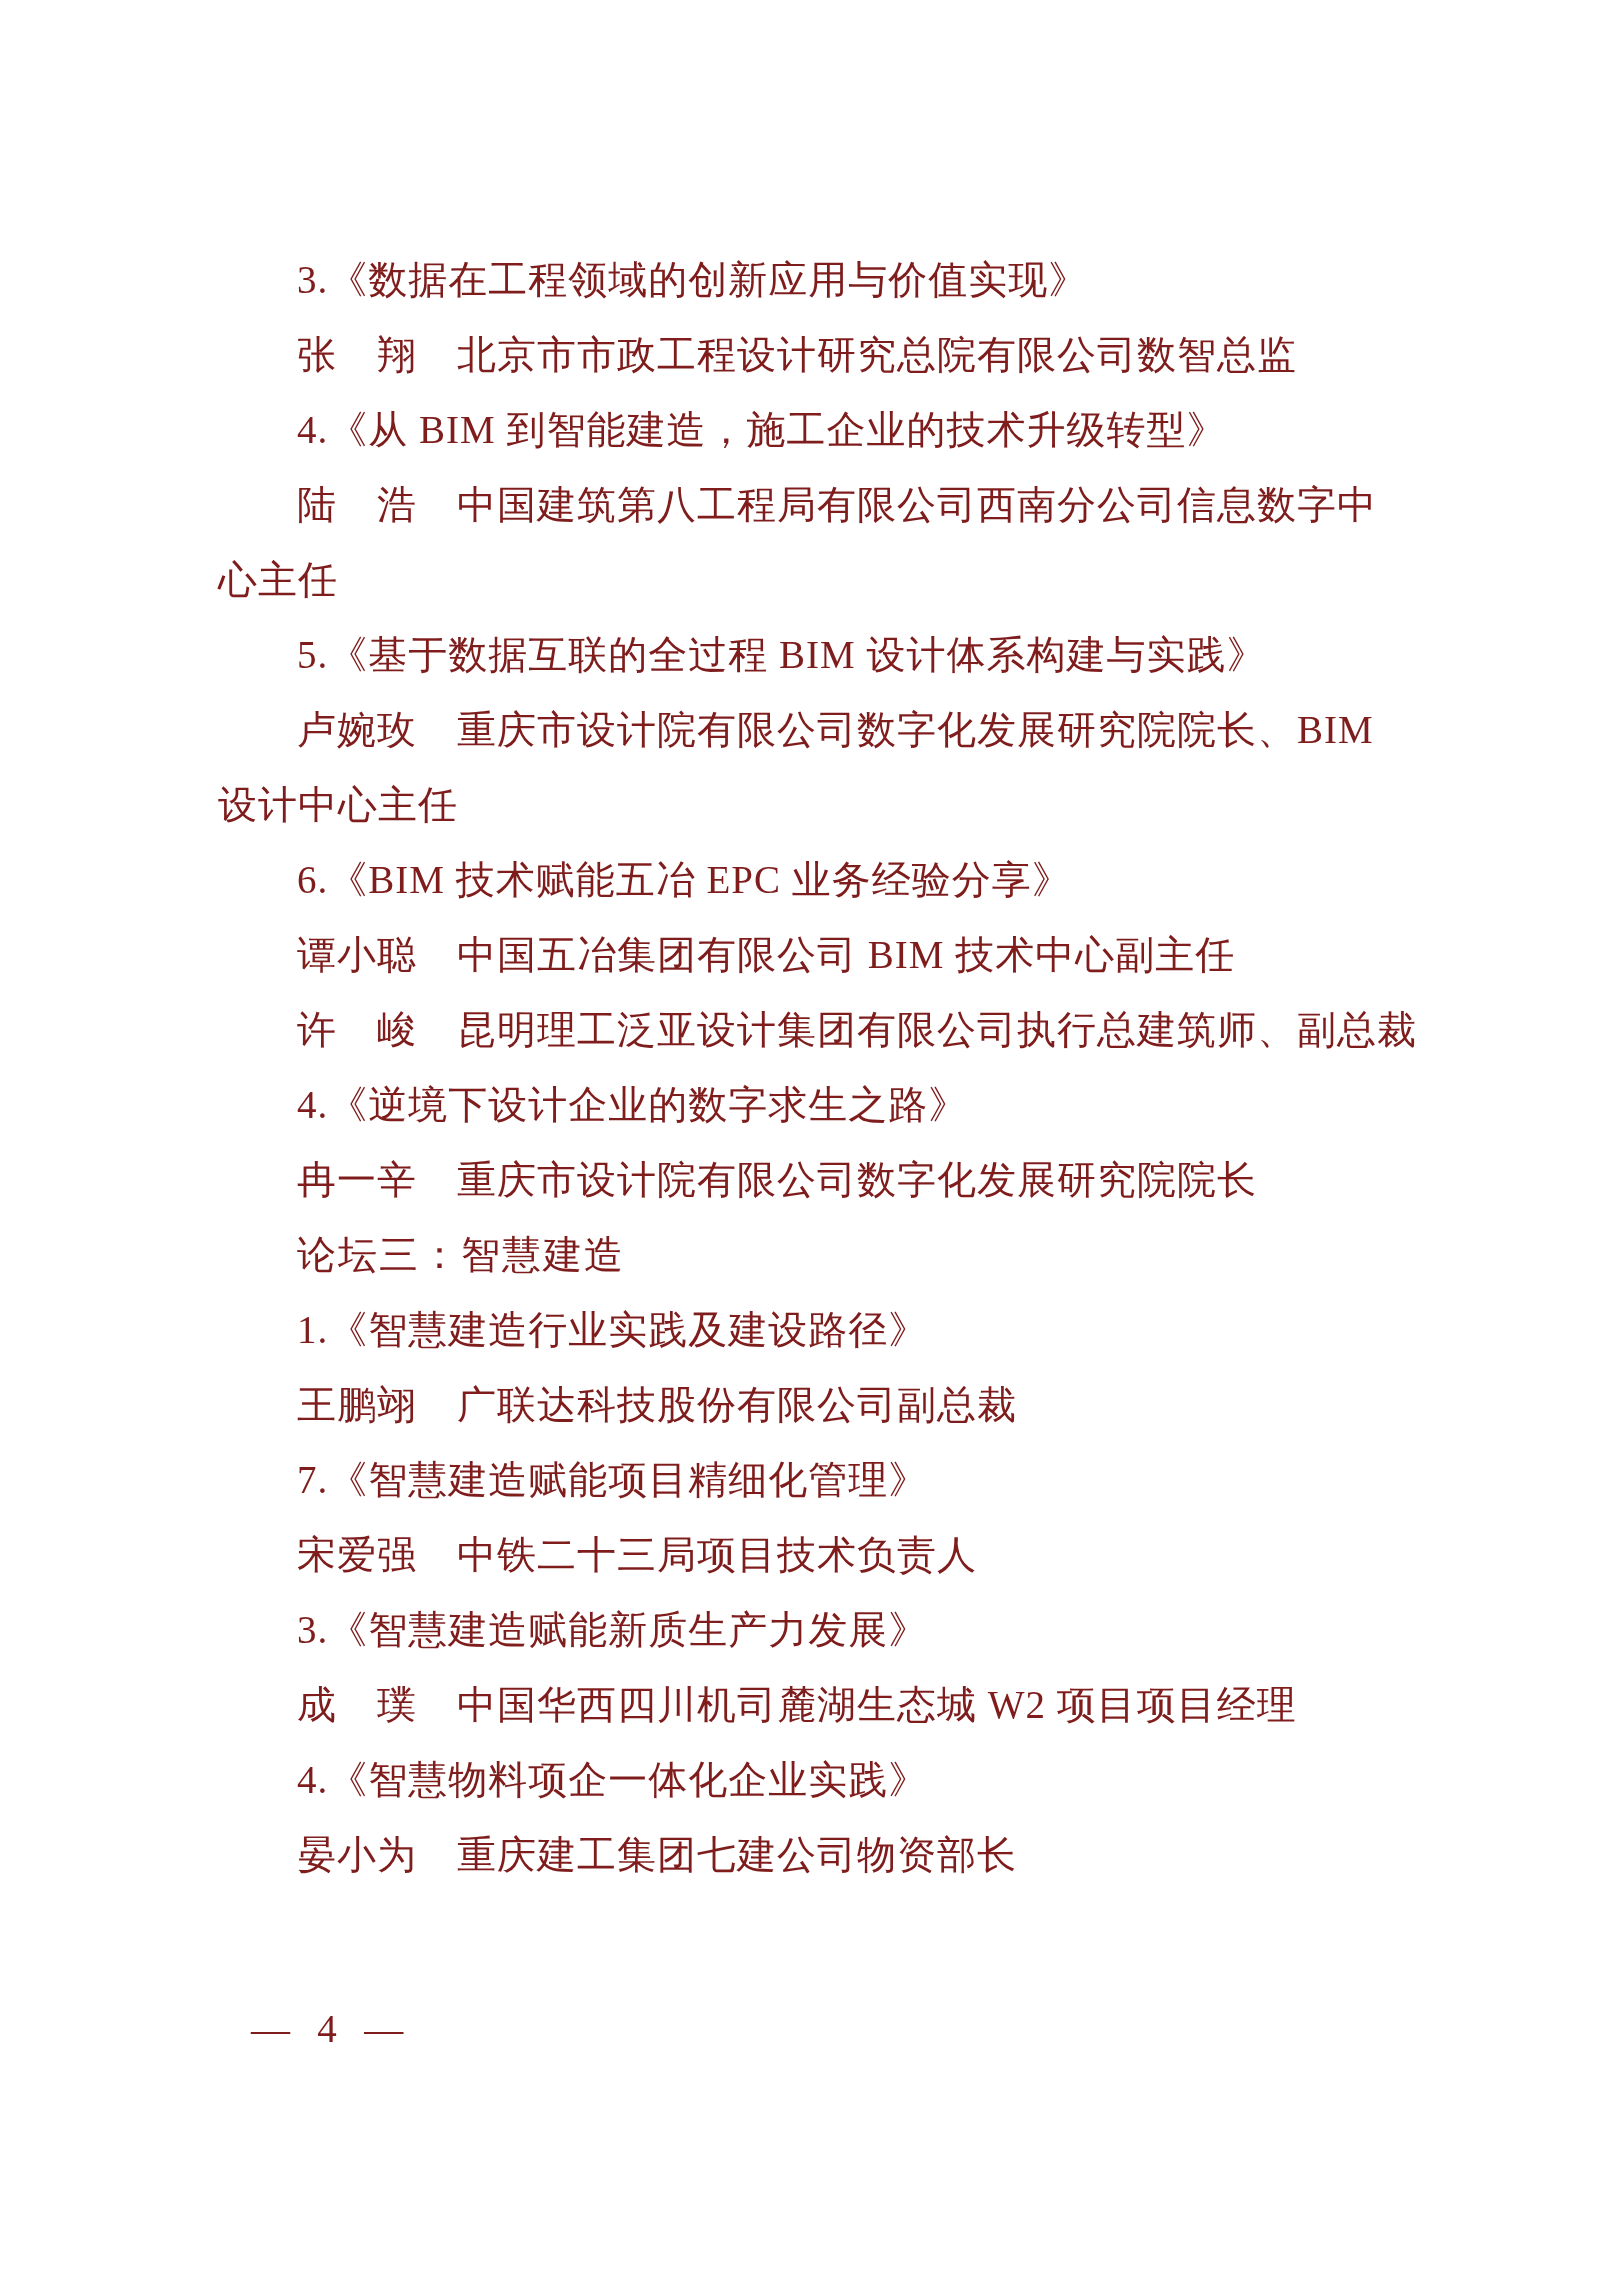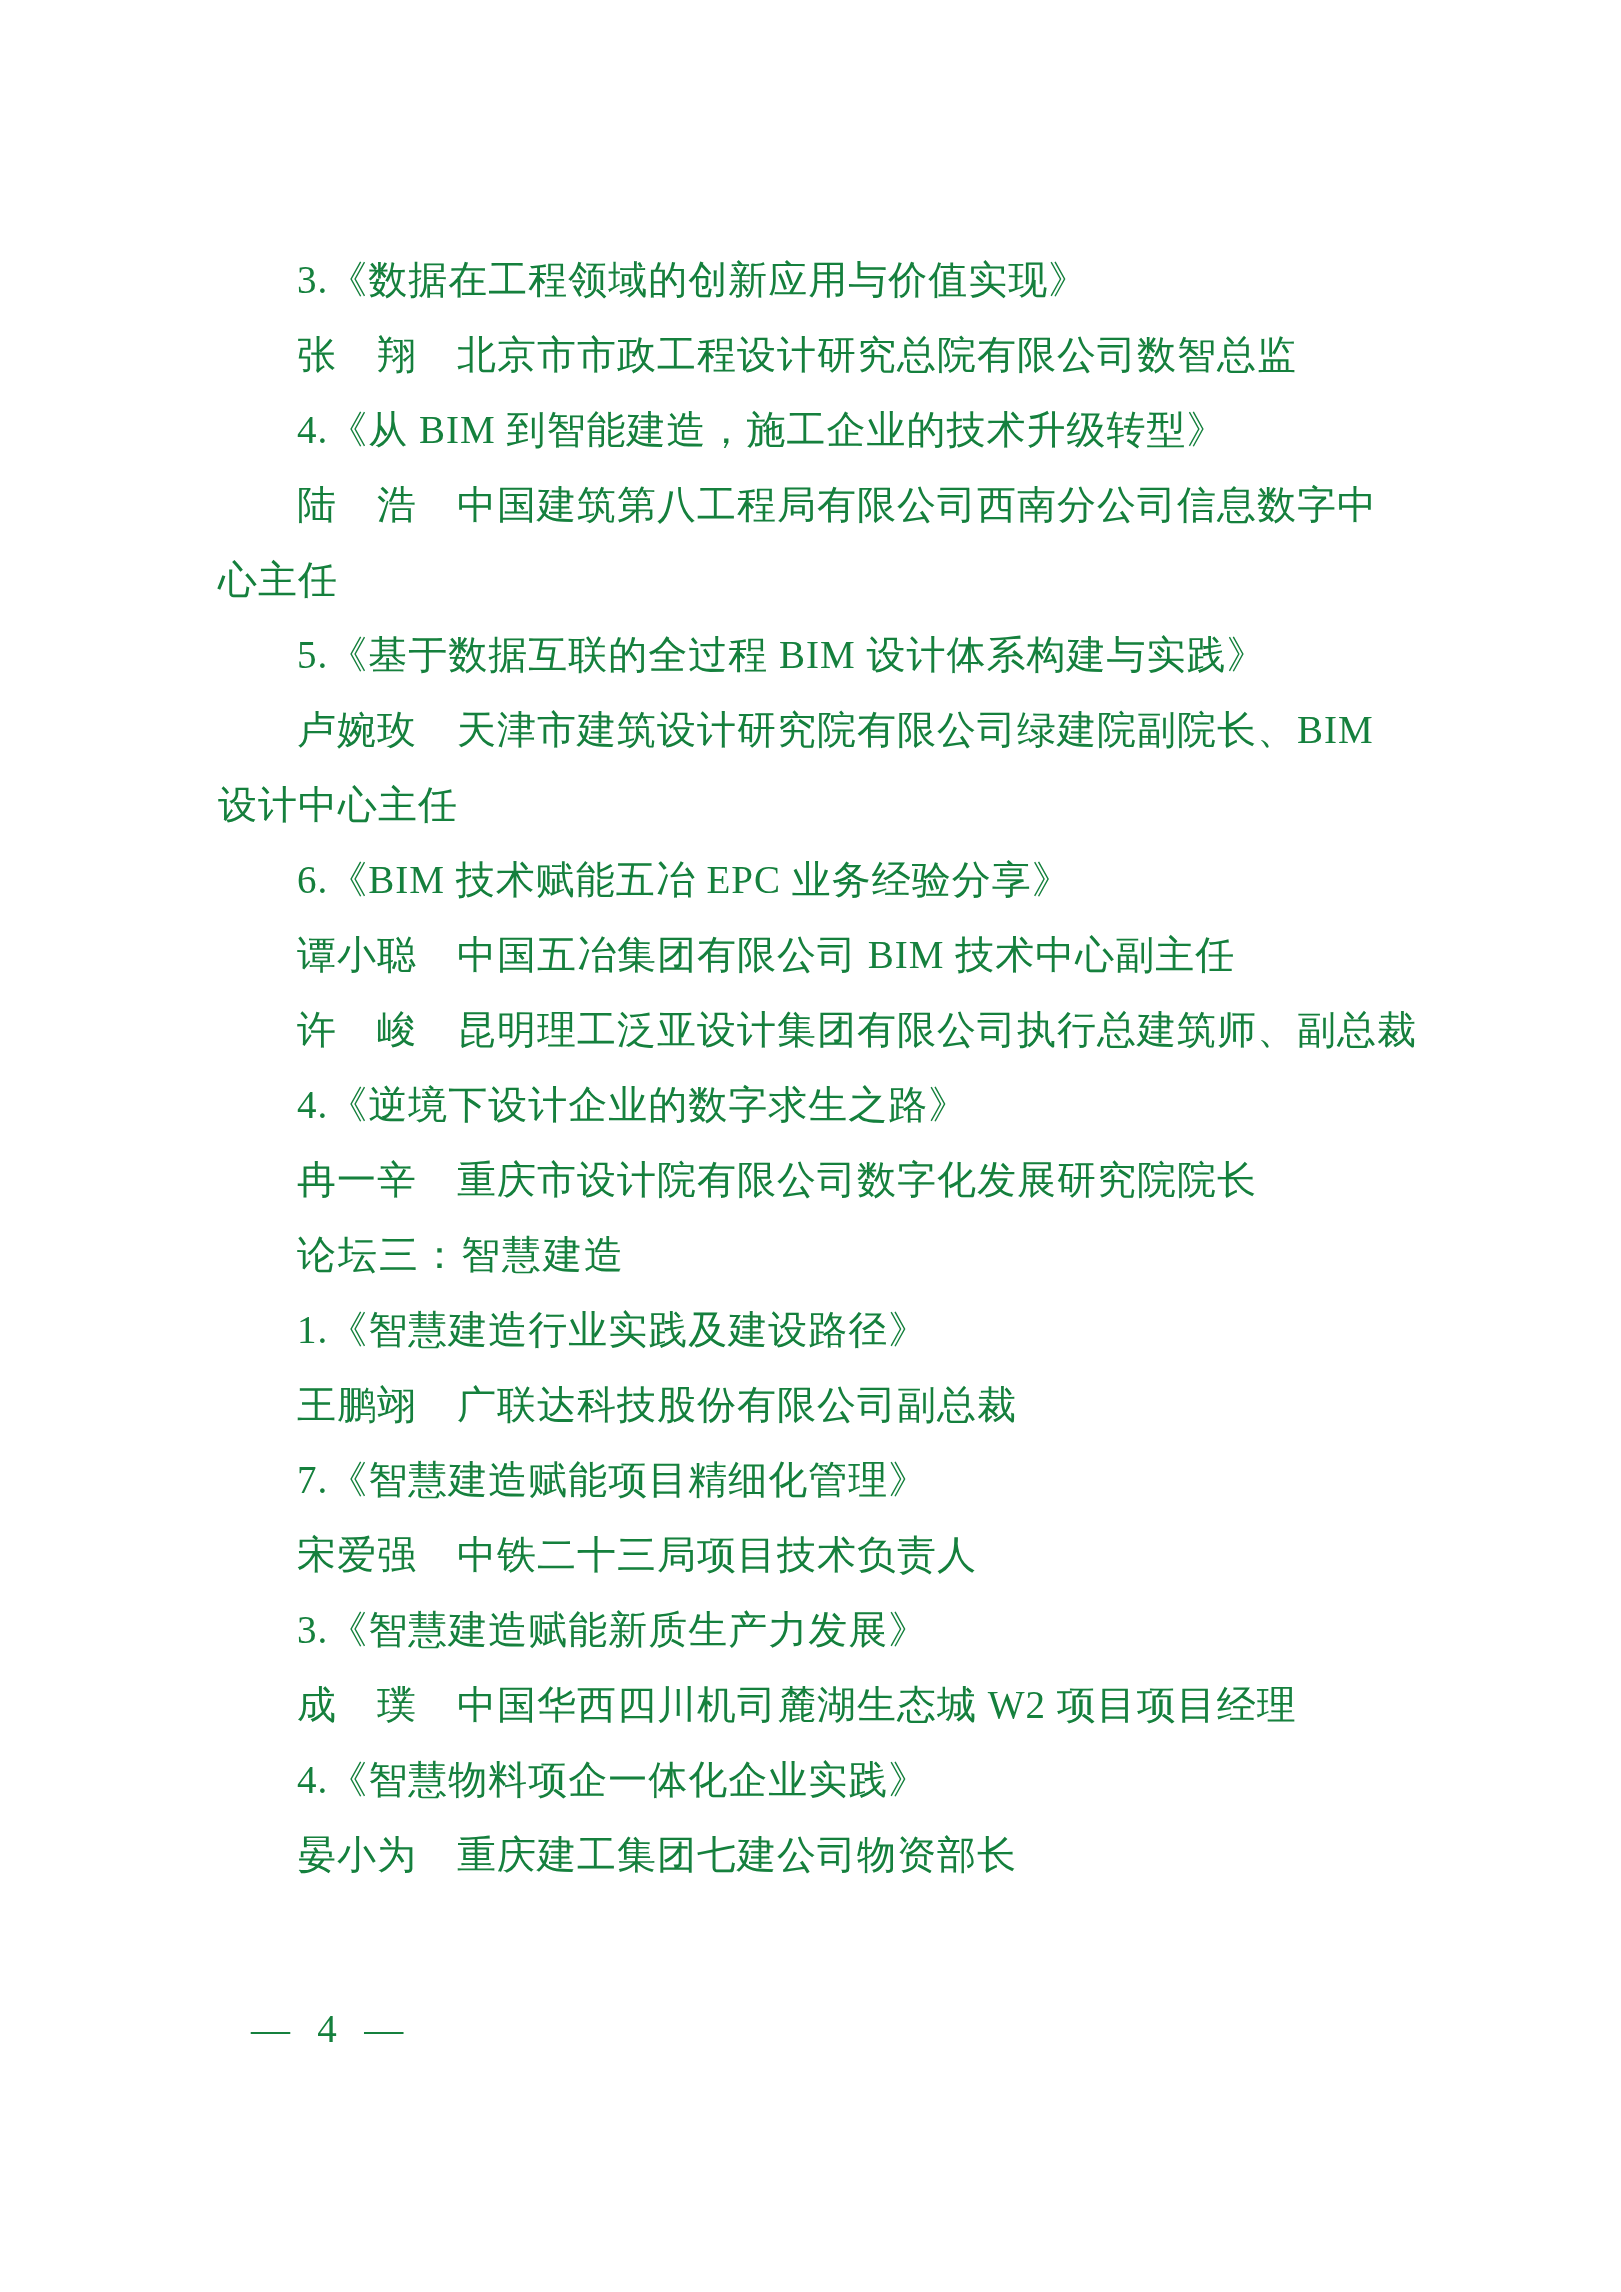--- a/index.html
+++ b/index.html
@@ -6,21 +6,21 @@
     margin: 0;
     padding: 0;
     background: #ffffff;
   }
   .page {
     position: relative;
     width: 1621px;
     height: 2293px;
     background: #ffffff;
     overflow: hidden;
-    color: #15803d;
+    color: #7f1d1d;
     font-family: "Liberation Serif", "DejaVu Serif", serif;
     border-radius: 18px;
   }
   .content {
     position: absolute;
     left: 218px;
     top: 242px;
     width: 1255px;
   }
   .line {
@@ -52,21 +52,21 @@
 <body>
 
 <div class="page">
   <div class="content">
     <div class="line indent">3.《数据在工程领域的创新应用与价值实现》</div>
     <div class="line indent">张　翔　北京市市政工程设计研究总院有限公司数智总监</div>
     <div class="line indent">4.《从 BIM 到智能建造，施工企业的技术升级转型》</div>
     <div class="line indent">陆　浩　中国建筑第八工程局有限公司西南分公司信息数字中</div>
     <div class="line">心主任</div>
     <div class="line indent">5.《基于数据互联的全过程 BIM 设计体系构建与实践》</div>
-    <div class="line indent">卢婉玫　天津市建筑设计研究院有限公司绿建院副院长、BIM</div>
+    <div class="line indent">卢婉玫　重庆市设计院有限公司数字化发展研究院院长、BIM</div>
     <div class="line">设计中心主任</div>
     <div class="line indent">6.《BIM 技术赋能五冶 EPC 业务经验分享》</div>
     <div class="line indent">谭小聪　中国五冶集团有限公司 BIM 技术中心副主任</div>
     <div class="line indent">许　峻　昆明理工泛亚设计集团有限公司执行总建筑师、副总裁</div>
     <div class="line indent">4.《逆境下设计企业的数字求生之路》</div>
     <div class="line indent">冉一辛　重庆市设计院有限公司数字化发展研究院院长</div>
     <div class="line indent heading">论坛三：智慧建造</div>
     <div class="line indent">1.《智慧建造行业实践及建设路径》</div>
     <div class="line indent">王鹏翊　广联达科技股份有限公司副总裁</div>
     <div class="line indent">7.《智慧建造赋能项目精细化管理》</div>

